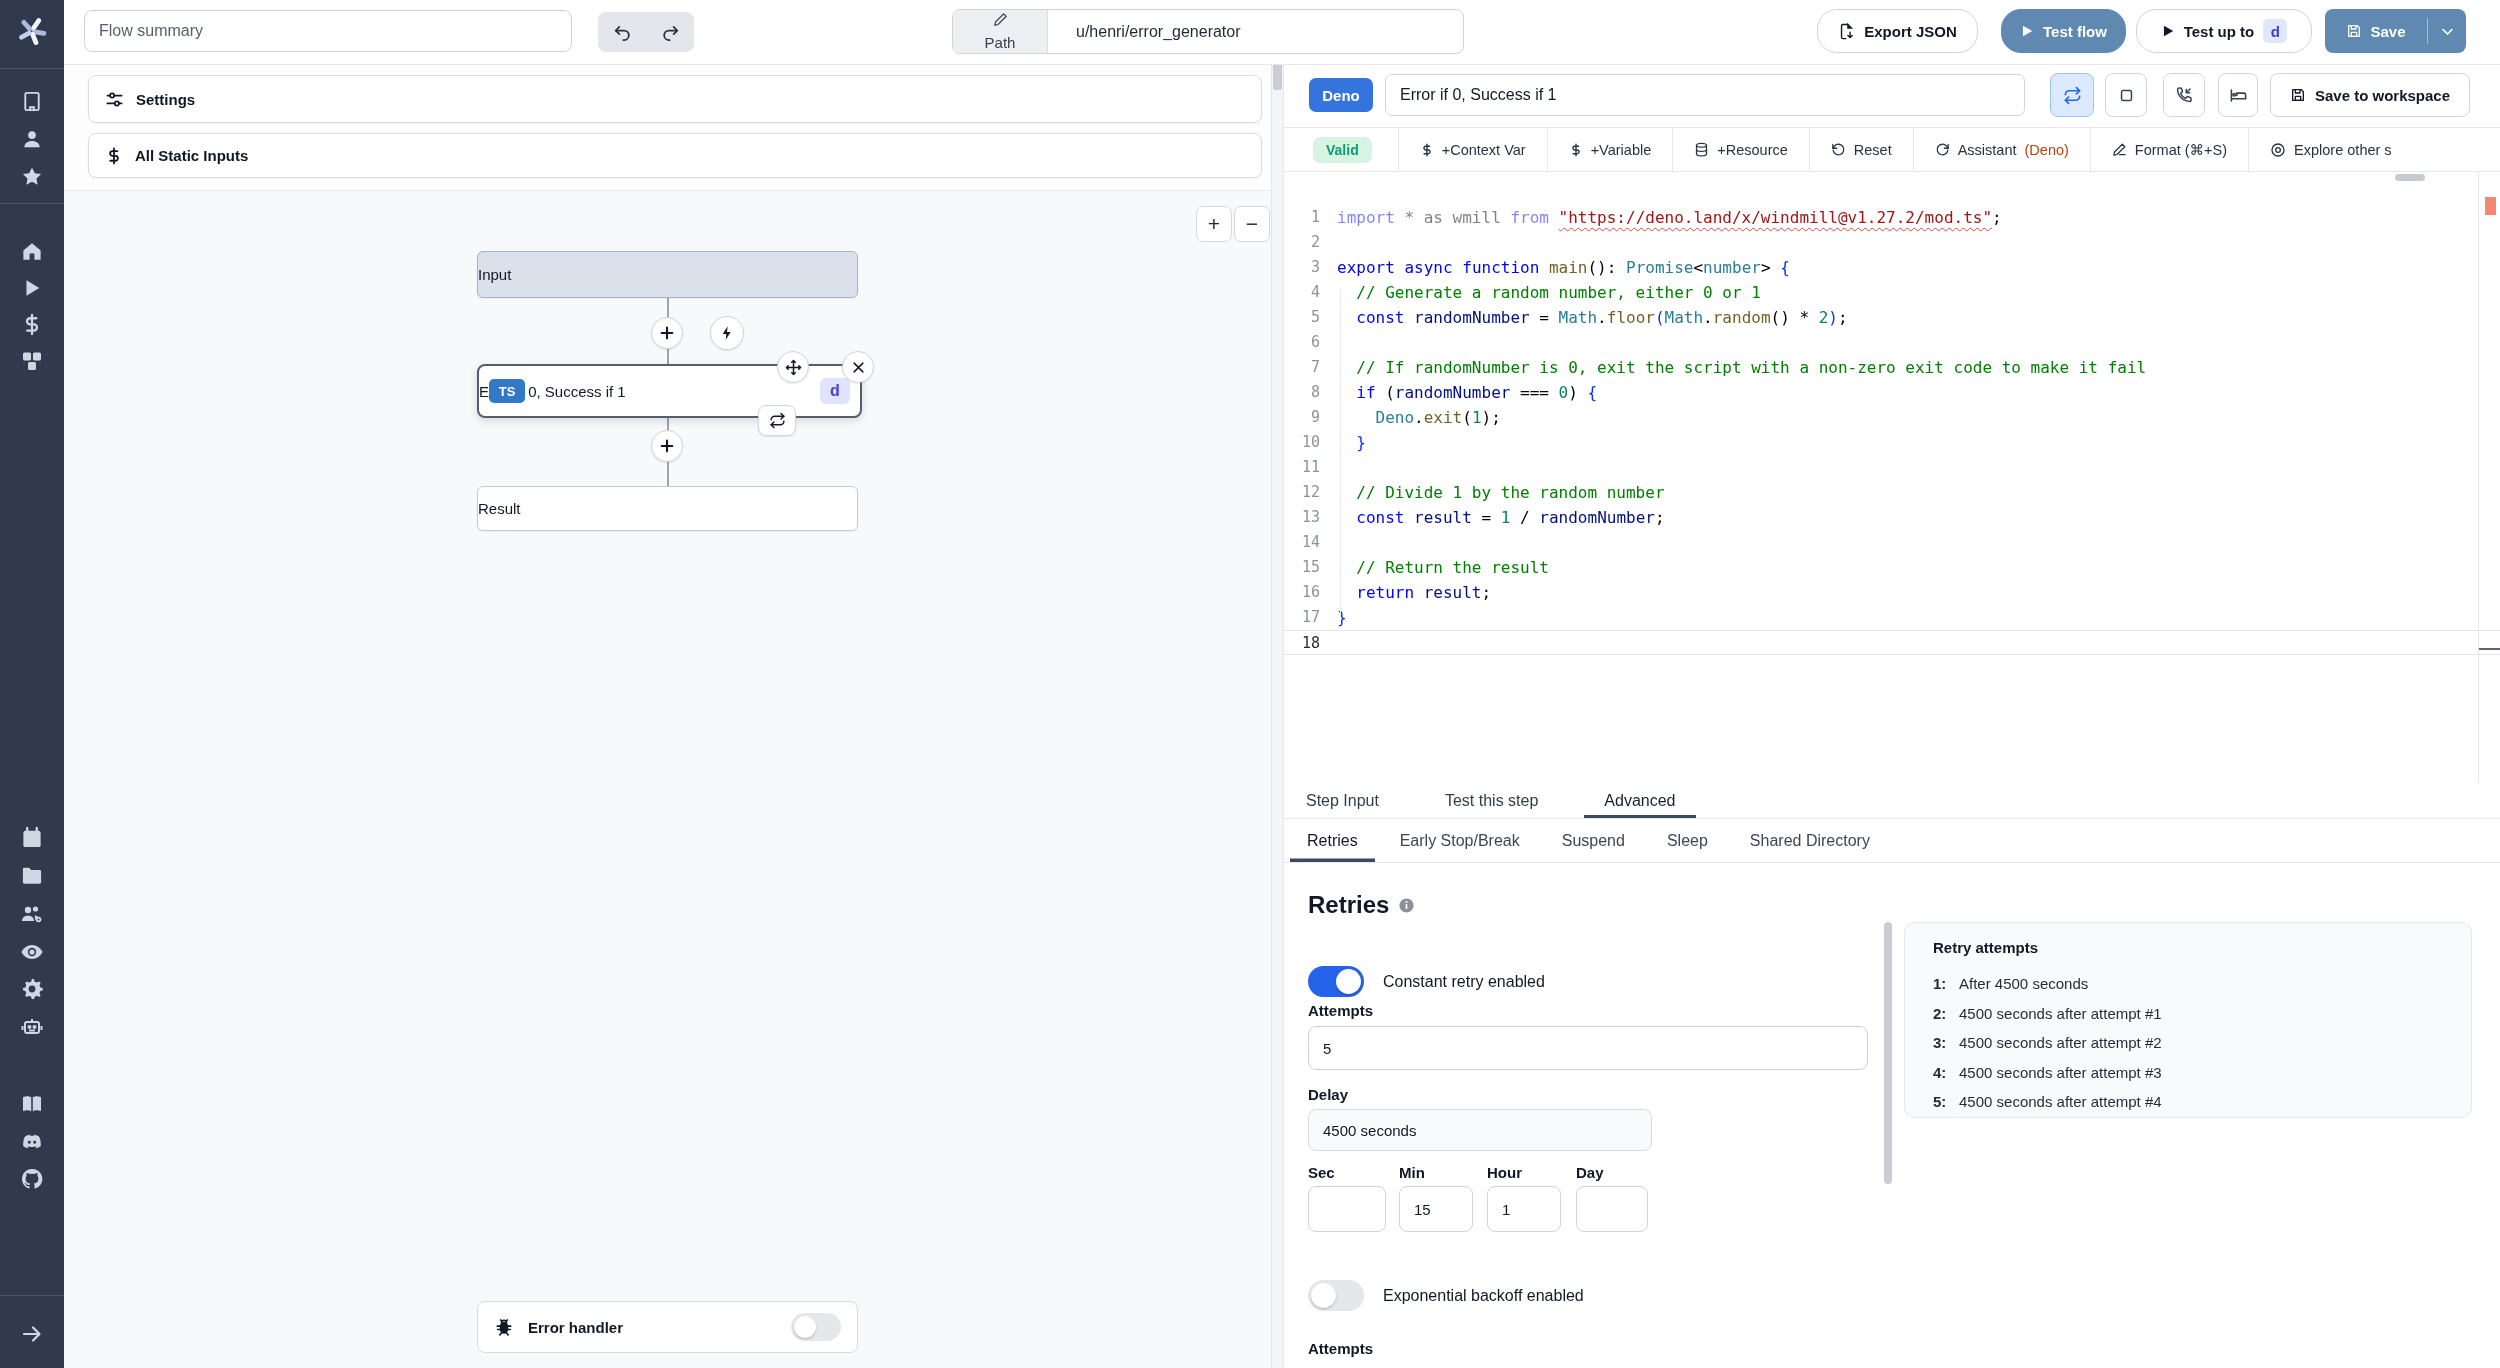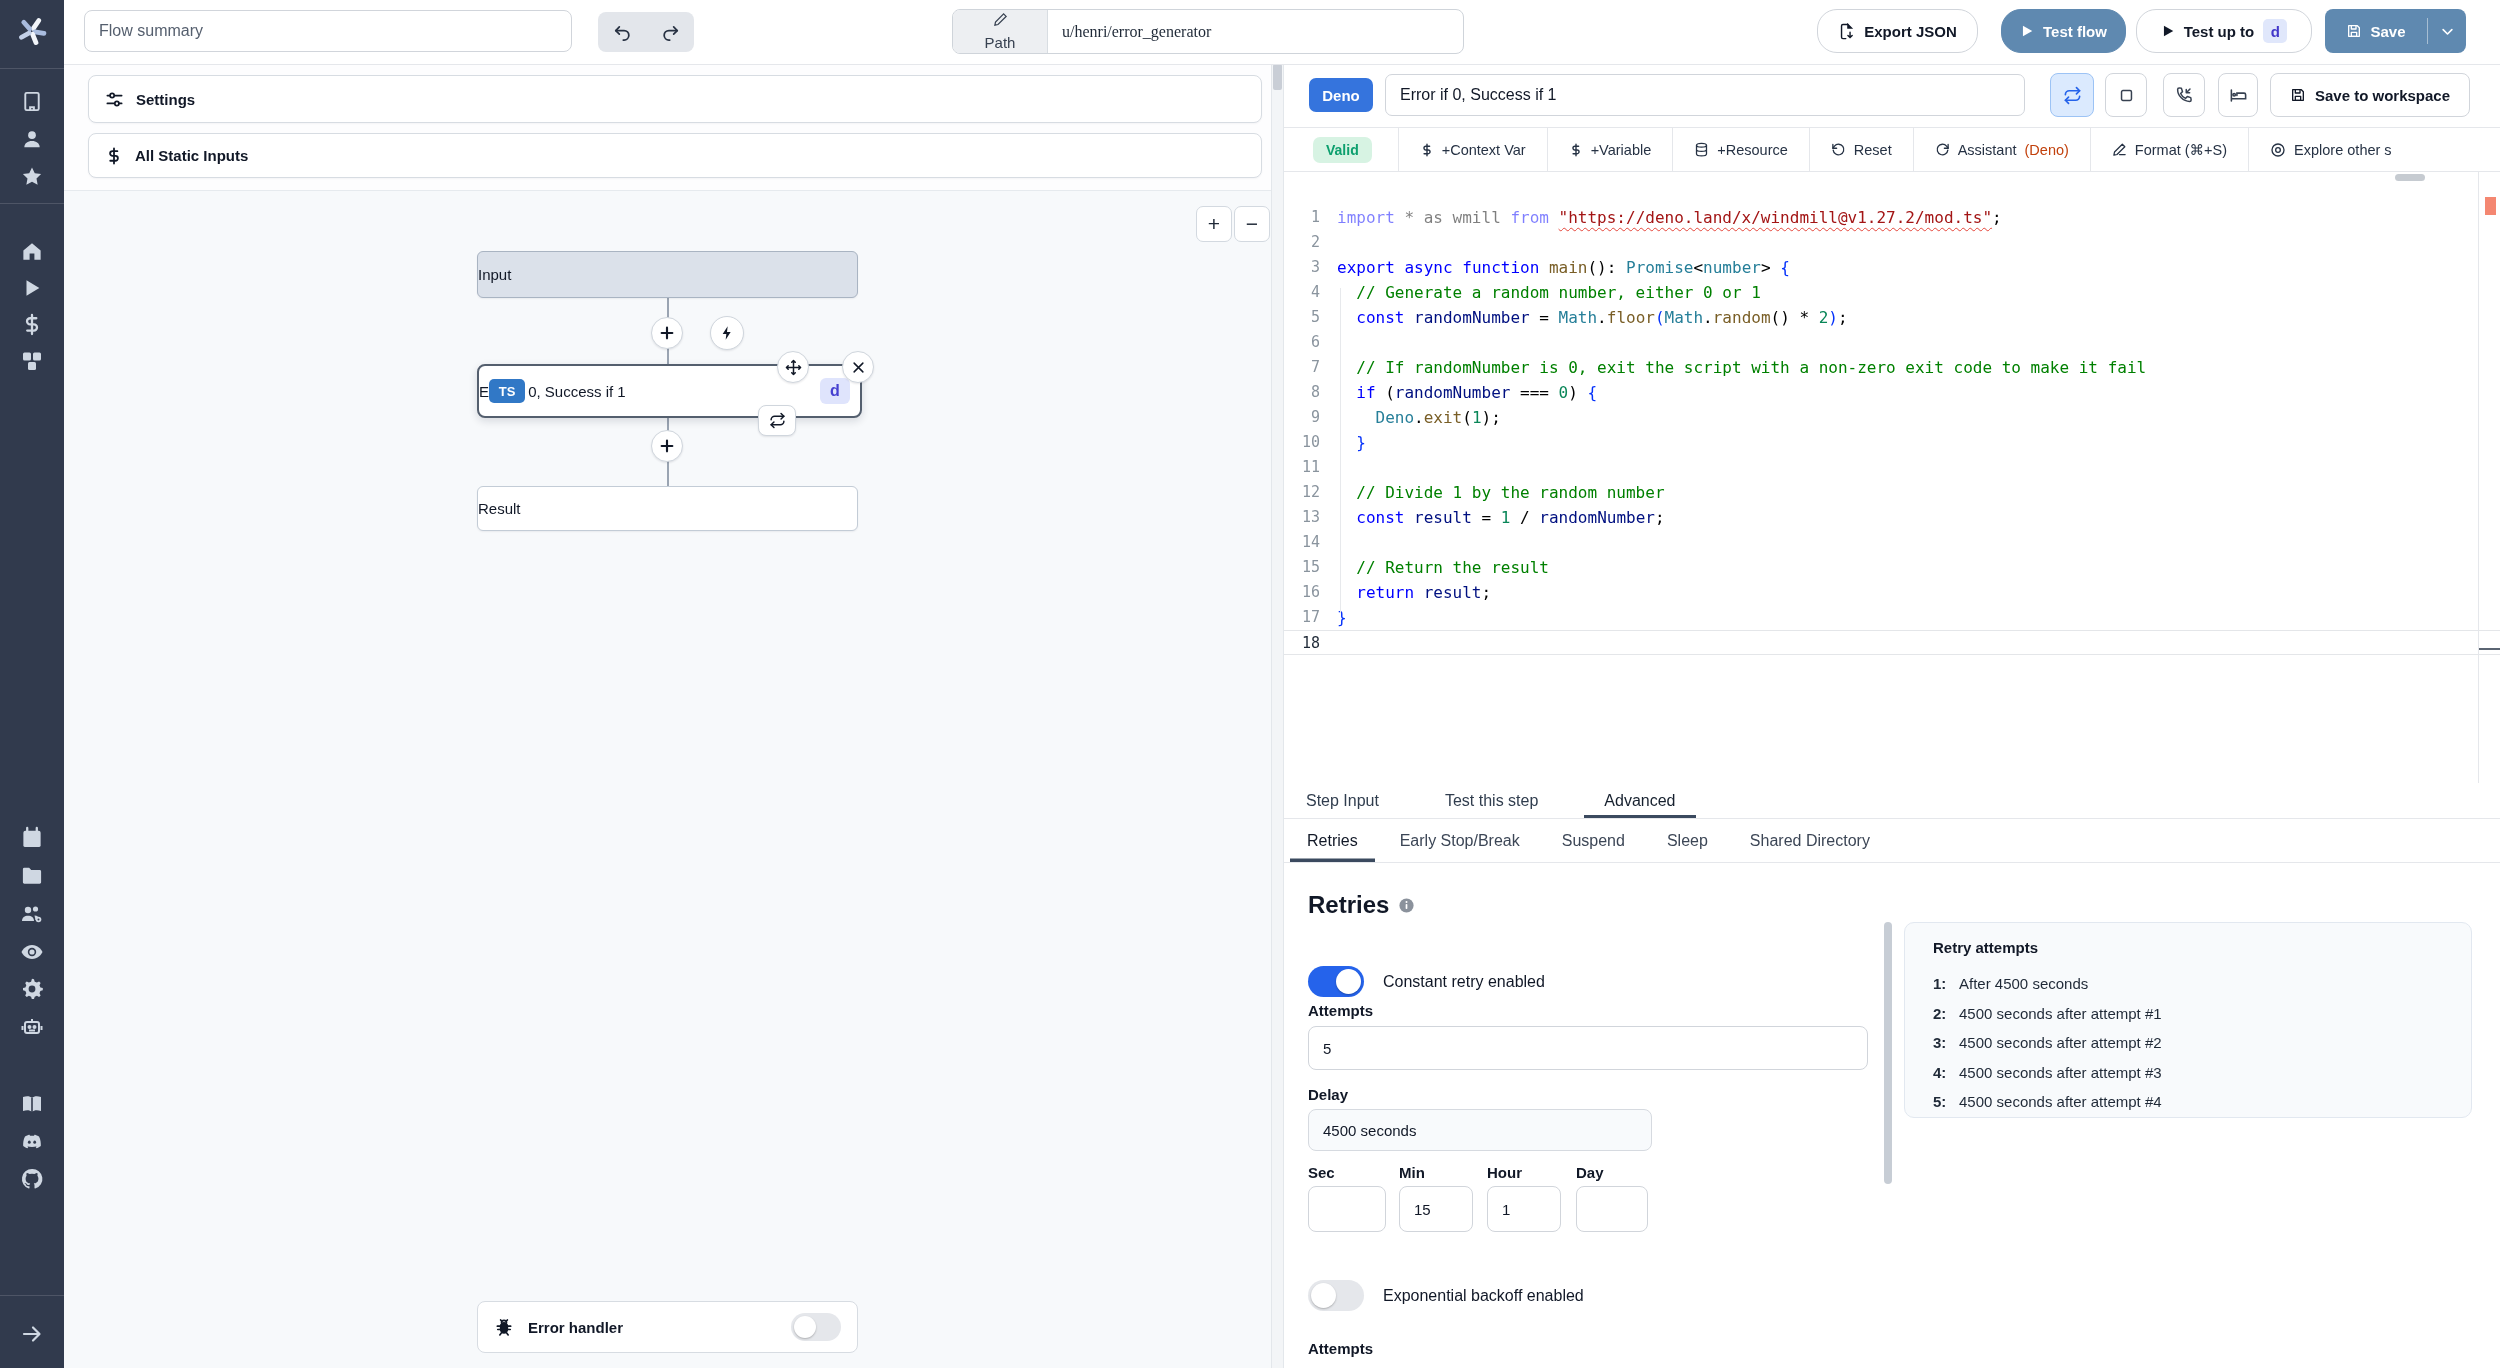--- a/index.html
+++ b/index.html
@@ -19,22 +19,22 @@
   .flow-summary{position:absolute;left:20px;top:10px;width:488px;height:42px;border:1px solid #d1d5db;
           border-radius:8px;padding:0 14px;font-size:16px;color:#111827;box-sizing:border-box;}
   .flow-summary::placeholder{color:#555f6e;}
   .undoredo{position:absolute;left:534px;top:12px;width:96px;height:40px;background:#e3e6eb;
           border-radius:8px;display:flex;align-items:center;justify-content:space-around;color:#273142;}
   .ur-btn{width:40px;height:32px;display:flex;align-items:center;justify-content:center;border-radius:6px;}
   .path-pill{position:absolute;left:888px;top:9px;width:512px;height:45px;border:1px solid #cfd4da;
           border-radius:8px;display:flex;background:#fff;overflow:hidden;box-sizing:border-box;}
   .path-left{width:94px;background:#edeff2;border-right:1px solid #d8dde2;display:flex;align-items:center;
           justify-content:center;gap:7px;font-size:15px;color:#374151;flex-direction:column;}
-  .path-val{flex:1;display:flex;align-items:center;padding-left:14px;
-          font-family:Liberation Serif, serif;font-size:16px;color:#1f2937;}
+  .path-val{flex:1;display:flex;align-items:center;padding-left:28px;
+          font-family:Liberation Sans, sans-serif;font-size:16px;color:#1f2937;}
   .tb-btn{position:absolute;top:9px;height:44px;border-radius:20px;display:flex;align-items:center;
           justify-content:center;gap:9px;font-size:15px;font-weight:700;box-sizing:border-box;}
   .tb-white{background:#fff;border:1px solid #d1d5db;color:#111827;}
   .tb-blue{background:#5f89b0;border:1px solid #5f89b0;color:#fff;}
   .badge-d{display:inline-flex;align-items:center;justify-content:center;width:24px;height:24px;
           background:#e0e7fb;color:#4338ca;font-weight:700;border-radius:5px;font-size:15px;}
   .save-split{position:absolute;left:2261px;top:9px;width:141px;height:44px;background:#5f89b0;
           border-radius:8px;display:flex;align-items:center;color:#fff;font-weight:700;font-size:15px;}
   .save-main{flex:1;display:flex;align-items:center;justify-content:center;gap:8px;}
   .save-sep{width:1px;height:26px;background:rgba(255,255,255,.45);}

